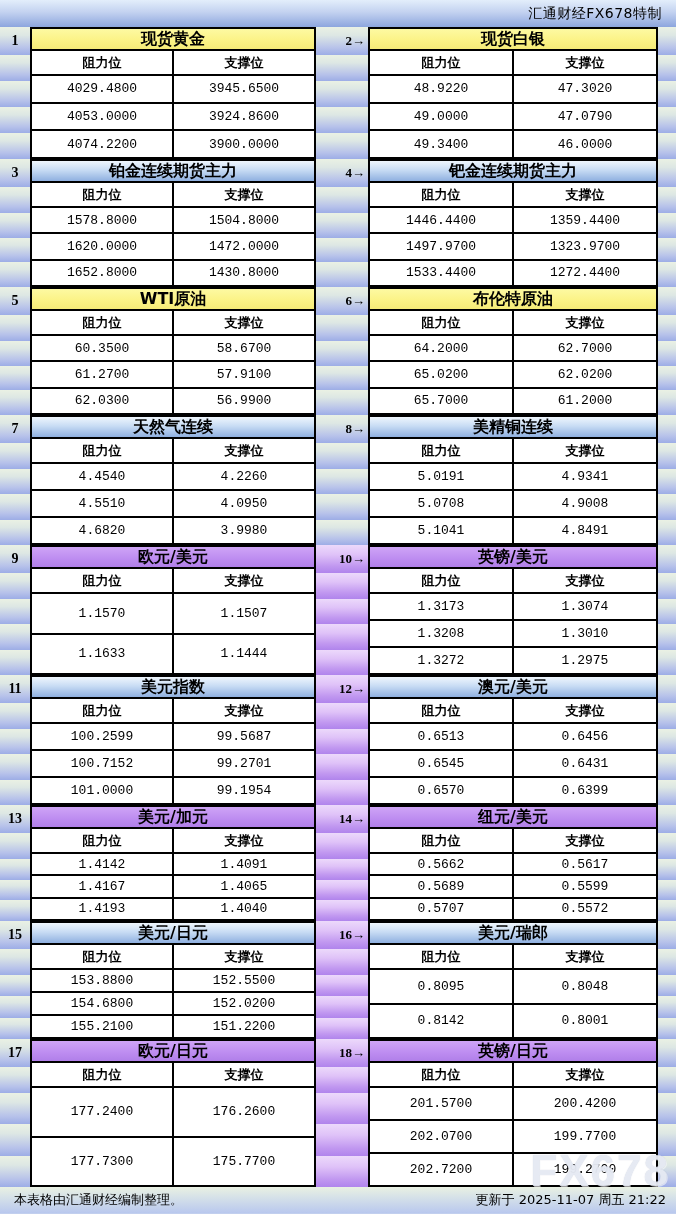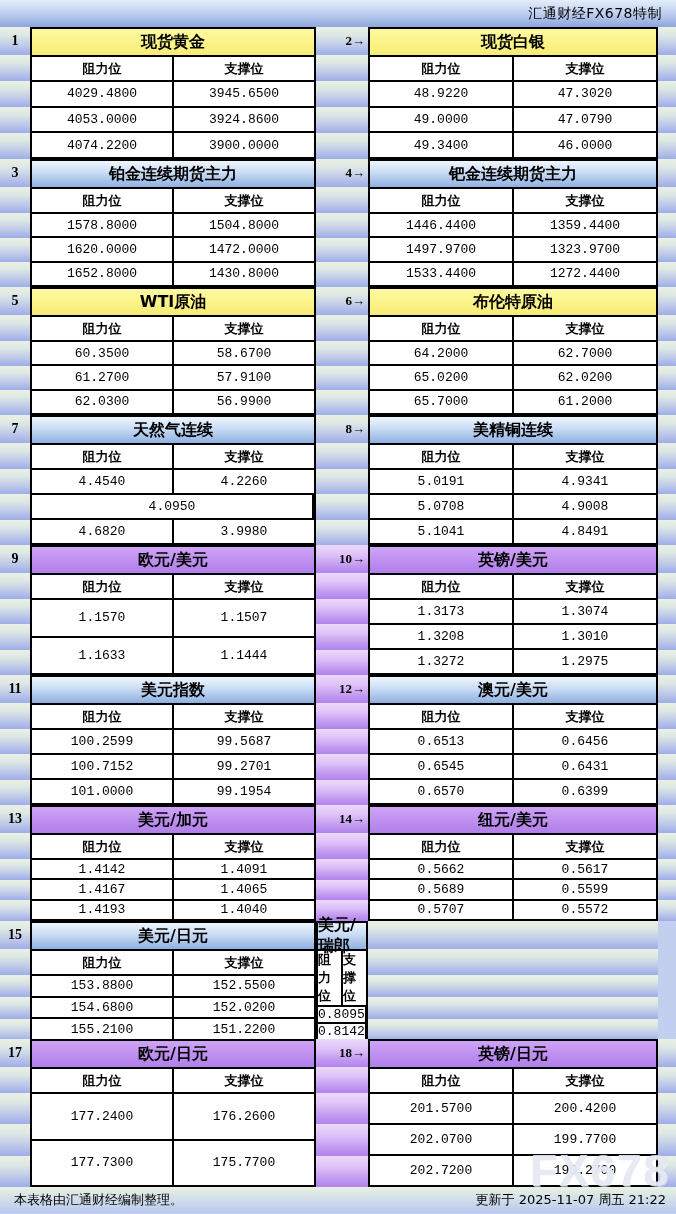--- a/index.html
+++ b/index.html
@@ -43,21 +43,21 @@
     width:100%;text-align:right;padding-right:3px;box-sizing:border-box;
     font-family:"Liberation Serif",serif;font-weight:700;font-size:13px;color:#000;
   }
   
   .rs-table{
     box-sizing:border-box;height:100%;
     border:2px solid #000;background:#fff;
     display:flex;flex-direction:column;
   }
   .t-title{
-    height:28px;box-sizing:border-box;border-bottom:2px solid #000;
+    height:22px;box-sizing:border-box;border-bottom:2px solid #000;
     display:flex;align-items:center;justify-content:center;
     font-size:16px;font-weight:700;color:#000;
   }
   .t-title.yellow{background:linear-gradient(180deg,#fdf9a2 0%,#fbf387 55%,#f5eb78 100%);}
   .t-title.blue{background:linear-gradient(180deg,#eff6fd 0%,#c8dcf4 45%,#8fb0e0 100%);}
   .t-title.purple{background:linear-gradient(180deg,#cfa4f6 0%,#bd8cf0 60%,#b07fe9 100%);}
   .t-row{
     flex:1;display:flex;border-bottom:2px solid #000;box-sizing:border-box;
   }
   .t-row.head{flex:0 0 25px;}
@@ -305,20 +305,21 @@
           <div class="t-title blue">天然气连续</div>
           <div class="t-row head">
             <div class="t-cell">阻力位</div>
             <div class="t-cell">支撑位</div>
           </div>
           <div class="t-row">
             <div class="t-cell">4.4540</div>
             <div class="t-cell">4.2260</div>
           </div>
           <div class="t-row">
+            <div class="t-cell">4.5510</div>
             <div class="t-cell">4.0950</div>
           </div>
           <div class="t-row">
             <div class="t-cell">4.6820</div>
             <div class="t-cell">3.9980</div>
           </div>
         </div>
         <div class="stack">
           <div class="s-title stripe">
             <span class="gutter-label">8→</span>
@@ -567,20 +568,29 @@
             <div class="t-cell">152.5500</div>
           </div>
           <div class="t-row">
             <div class="t-cell">154.6800</div>
             <div class="t-cell">152.0200</div>
           </div>
           <div class="t-row">
             <div class="t-cell">155.2100</div>
             <div class="t-cell">151.2200</div>
           </div>
+        </div>
+        <div class="stack">
+          <div class="s-title stripe purple">
+            <span class="gutter-label">16→</span>
+          </div>
+          <div class="s-head stripe purple"></div>
+          <div class="s-data stripe purple"></div>
+          <div class="s-data stripe purple"></div>
+          <div class="s-data stripe purple"></div>
         </div>
         <div class="rs-table">
           <div class="t-title blue">美元/瑞郎</div>
           <div class="t-row head">
             <div class="t-cell">阻力位</div>
             <div class="t-cell">支撑位</div>
           </div>
           <div class="t-row">
             <div class="t-cell">0.8095</div>
             <div class="t-cell">0.8048</div>

